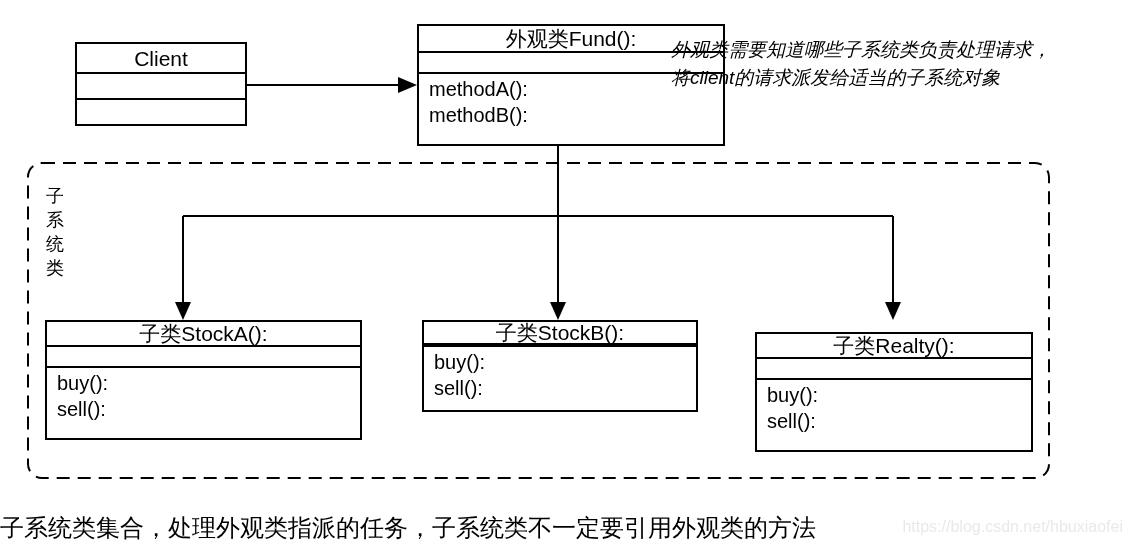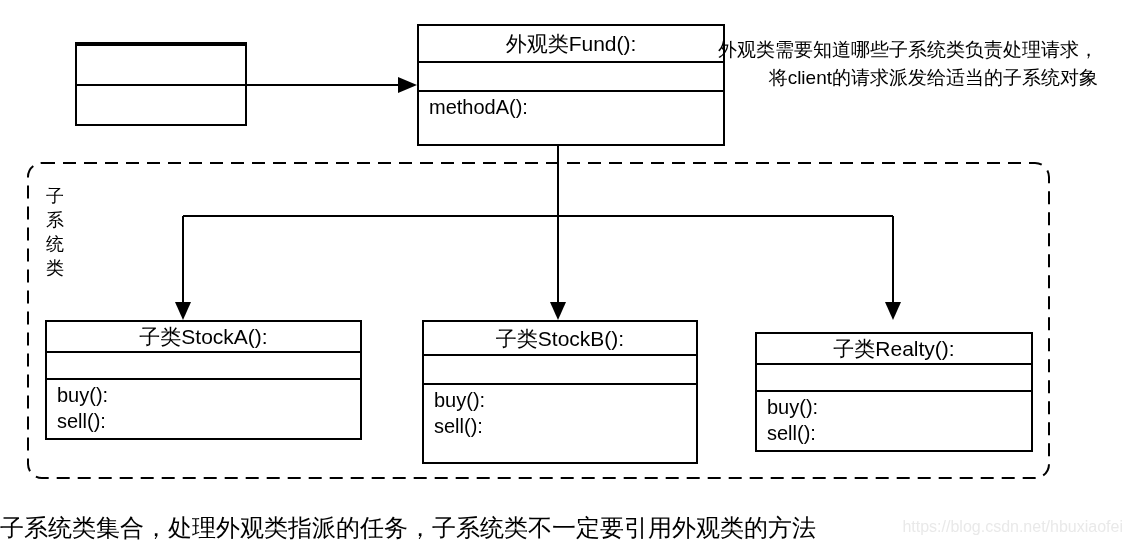--- a/index.html
+++ b/index.html
@@ -26,39 +26,40 @@
     display:flex;align-items:center;justify-content:center;
     box-sizing:border-box;
   }
   .compartment{
     border-top:2px solid #000;
     box-sizing:border-box;
   }
   .methods{
     font-size:20px;
     line-height:26px;
-    padding:2px 0 4px 10px;
+    padding:2px 0 16px 10px;
   }
   
 
   
   #subsystem-label{
     position:absolute;
     left:46px;top:184px;
     font-size:18px;
     letter-spacing:1px;
     font-family:Liberation Serif, serif;
   }
   
   #facade-note{
     position:absolute;
     left:671px;top:36px;width:427px;
-    text-align:right;
+    text-align:left;
     font-size:19px;
     line-height:28px;
+    font-style:italic;
   }
   
   #bottom-caption{
     position:absolute;
     left:0;top:512px;width:1055px;
     text-align:left;
     font-size:24px;
   }
   
   #watermark{
@@ -97,44 +98,46 @@
     <line x1="558" y1="216" x2="558" y2="303" stroke="#000" stroke-width="2"></line>
     <polygon points="558,320 550,302 566,302" fill="#000"></polygon>
 
     <line x1="893" y1="216" x2="893" y2="303" stroke="#000" stroke-width="2"></line>
     <polygon points="893,320 885,302 901,302" fill="#000"></polygon>
   </svg>
 
   <div class="box-layer">
 
     <div class="class-box" id="client-box" style="left:75px;top:42px;width:172px;height:84px;">
+      <div class="class-title" style="height:28px;font-size:21px;">Client</div>
       <div class="compartment" style="flex:1;"></div>
       <div class="compartment" style="flex:1;"></div>
     </div>
 
     <div class="class-box" id="facade-box" style="left:417px;top:24px;width:308px;height:122px;">
       <div class="class-title" style="height:35px;">外观类Fund():</div>
       <div class="compartment" style="height:29px;"></div>
       <div class="compartment methods" style="flex:1;">
         <div>methodA():</div>
+        <div>methodB():</div>
       </div>
     </div>
 
     <div id="subsystem-label">子系统类</div>
 
     <div class="class-box" style="left:45px;top:320px;width:317px;height:120px;">
       <div class="class-title" style="height:32px;">子类StockA():</div>
       <div class="compartment" style="height:29px;"></div>
       <div class="compartment methods" style="flex:1;">
         <div>buy():</div>
         <div>sell():</div>
       </div>
     </div>
 
-    <div class="class-box" style="left:422px;top:320px;width:276px;height:144px;">
+    <div class="class-box" style="left:422px;top:320px;width:276px;height:92px;">
       <div class="class-title" style="height:32px;">子类StockB():</div>
       <div class="compartment" style="height:29px;"></div>
       <div class="compartment methods" style="flex:1;">
         <div>buy():</div>
         <div>sell():</div>
       </div>
     </div>
 
     <div class="class-box" style="left:755px;top:320px;width:278px;height:120px;margin-top:12px;">
       <div class="class-title" style="height:32px;">子类Realty():</div>

